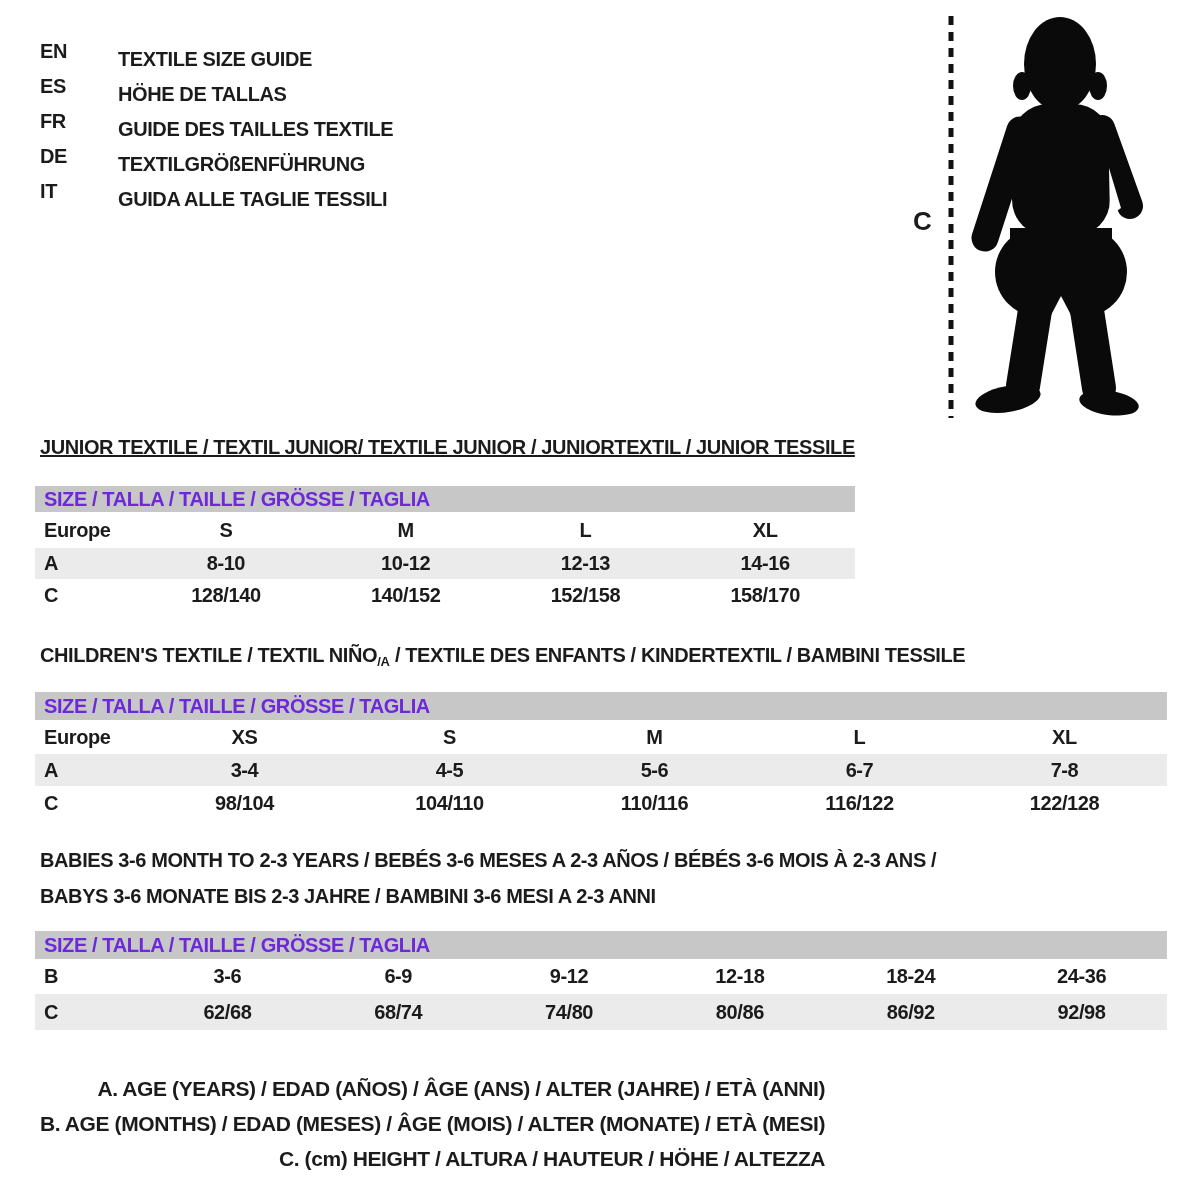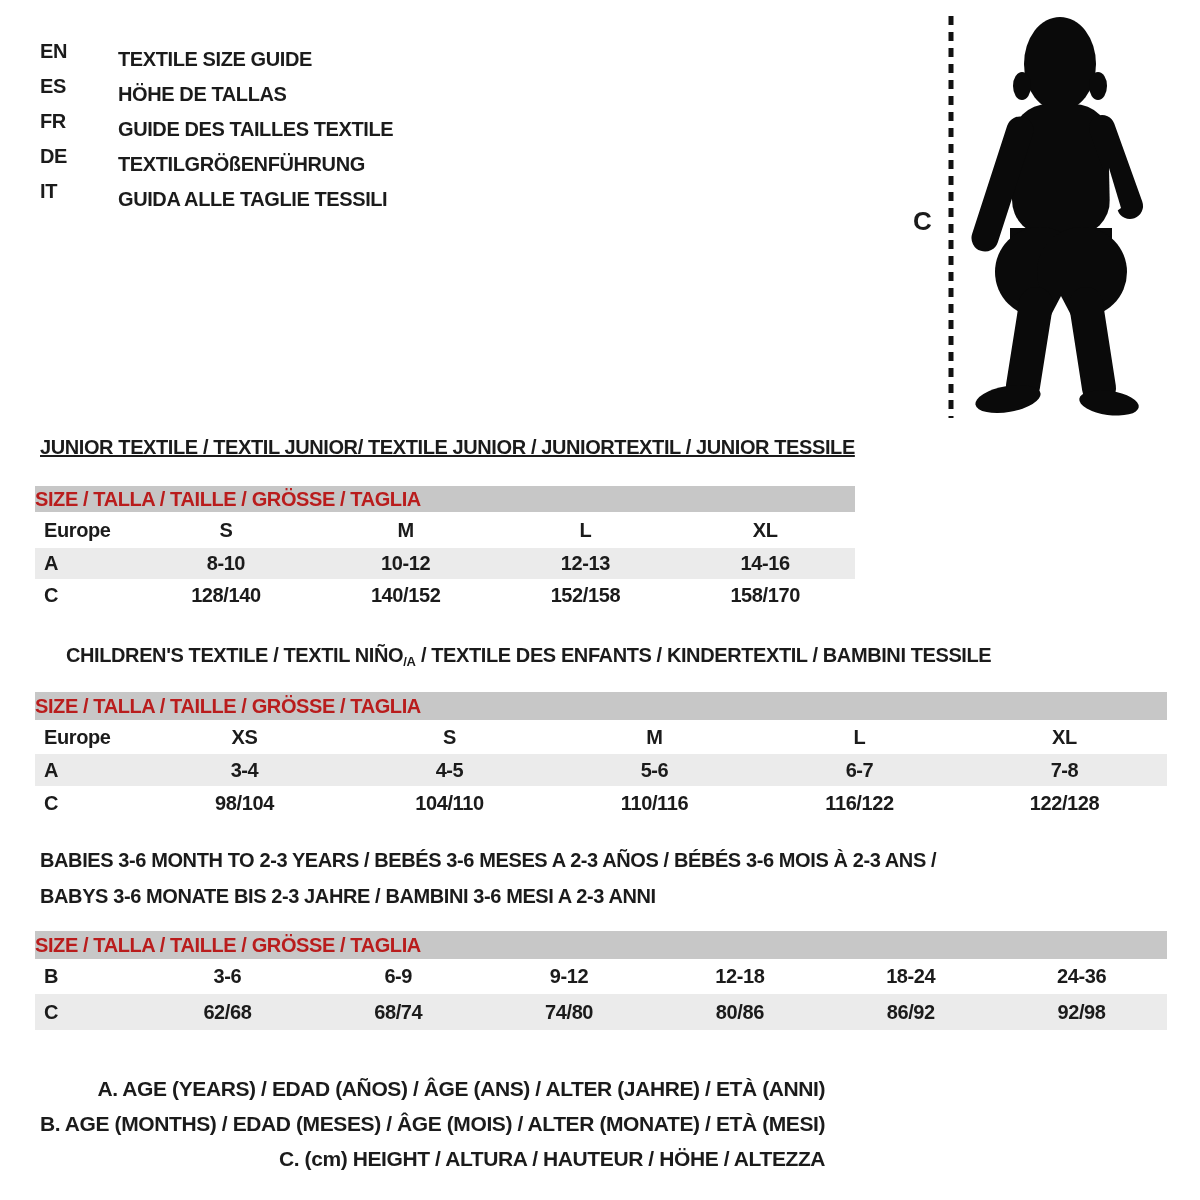--- a/index.html
+++ b/index.html
@@ -24,22 +24,22 @@
 
   
   .sec-title{font-size:20px;white-space:nowrap;}
   .sub{font-size:13px;position:relative;top:4px;letter-spacing:-0.2px;}
 
   
   .table{left:35px;}
   .t1{width:820px;}
   .t23{width:1132px;}
   .size-bar{
-    background:#c7c7c7;color:#b91c1c;
-    font-size:20px;
+    background:#c7c7c7;color:#6d28d9;
+    font-size:20px;padding-left:9px;
   }
   .t1 .size-bar{height:26px;line-height:26px;}
   .t23 .size-bar{height:28px;line-height:28px;}
   .trow{display:flex;align-items:center;font-size:20px;}
   .trow.shaded{background:#ebebeb;}
   .cell{flex:1 1 0;text-align:center;white-space:nowrap;}
   .cell.label{flex:0 0 92px;text-align:left;padding-left:9px;}
   .t23 .cell.label{flex-basis:98px;}
   .rh36{height:36px;} .rh34{height:34px;} .rh35{height:35px;}
   .rh31{height:31px;} .rh32{height:32px;} .rh33{height:33px;}
@@ -127,21 +127,21 @@
   </div>
   <div class="trow rh33">
     <div class="cell label">C</div>
     <div class="cell">128/140</div>
     <div class="cell">140/152</div>
     <div class="cell">152/158</div>
     <div class="cell">158/170</div>
   </div>
 </div>
 
-<div class="abs sec-title" style="left:40px;top:644px;margin-left:26px;">
+<div class="abs sec-title" style="left:40px;top:644px;">
   <span>CHILDREN'S TEXTILE / TEXTIL NIÑO</span><span class="sub">/A</span><span> / TEXTILE DES ENFANTS / KINDERTEXTIL / BAMBINI TESSILE</span>
 </div>
 
 <div class="abs table t23" style="top:692px;">
   <div class="size-bar">SIZE / TALLA / TAILLE / GRÖSSE / TAGLIA</div>
   <div class="trow rh34">
     <div class="cell label">Europe</div>
     <div class="cell">XS</div>
     <div class="cell">S</div>
     <div class="cell">M</div>

